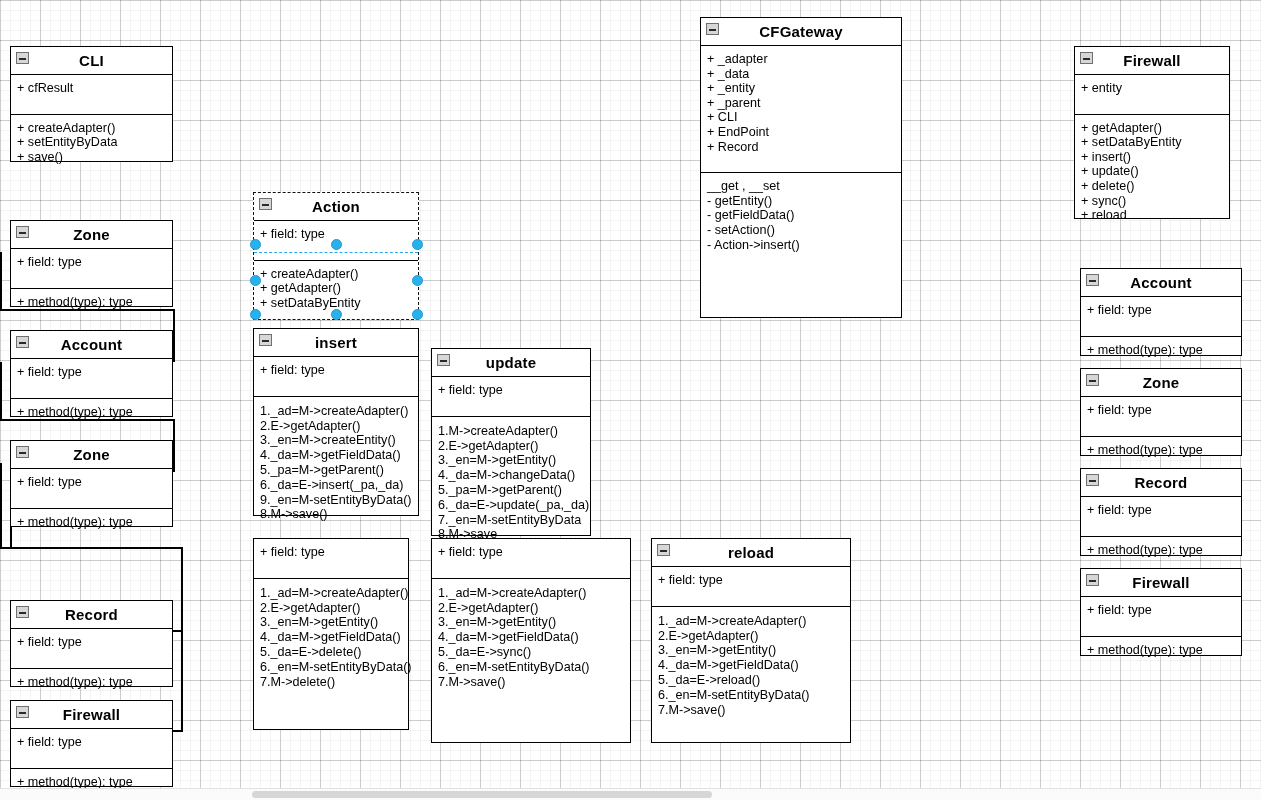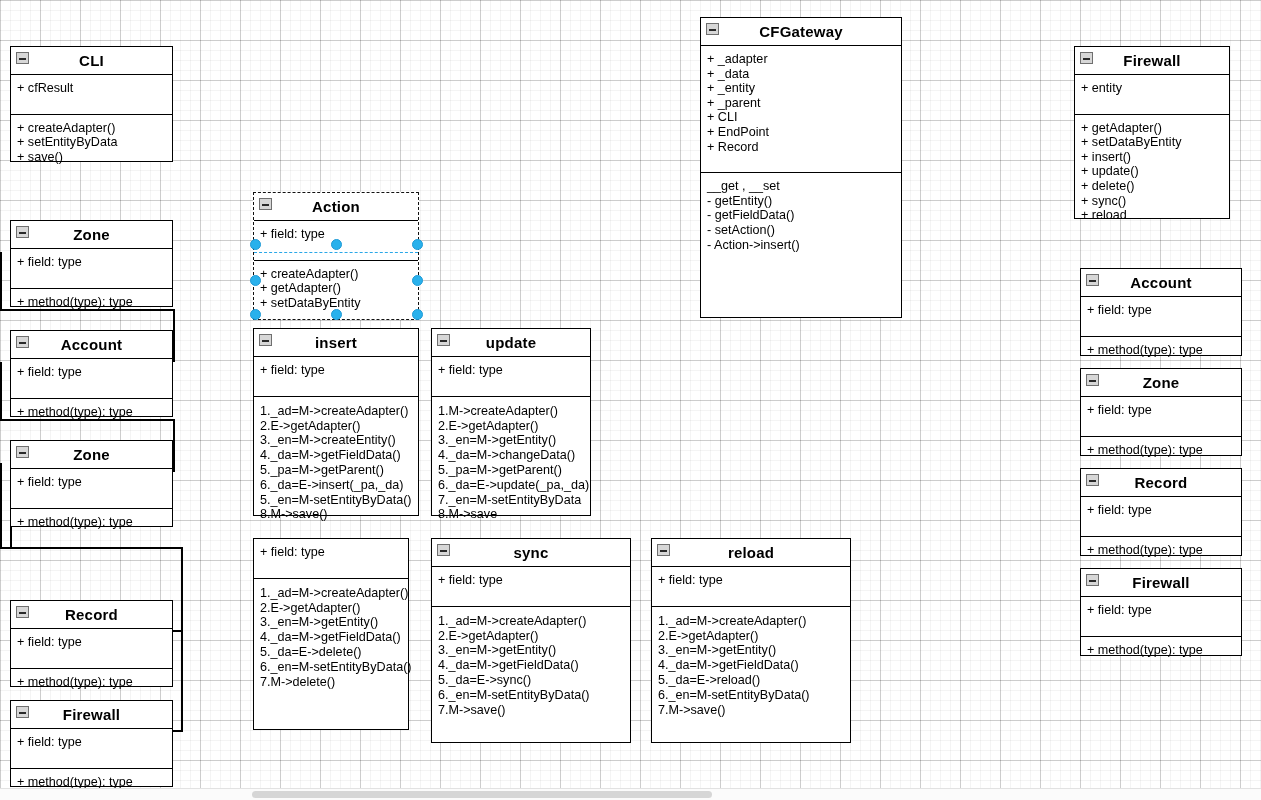--- a/index.html
+++ b/index.html
@@ -353,25 +353,25 @@
         <div class="sect">
           <div class="row">+ field: type</div>
         </div>
         <div class="sect last">
           <div class="row">1._ad=M-&gt;createAdapter()</div>
           <div class="row">2.E-&gt;getAdapter()</div>
           <div class="row">3._en=M-&gt;createEntity()</div>
           <div class="row">4._da=M-&gt;getFieldData()</div>
           <div class="row">5._pa=M-&gt;getParent()</div>
           <div class="row">6._da=E-&gt;insert(_pa,_da)</div>
-          <div class="row">5._en=M-setEntityByData()</div>
+          <div class="row">9._en=M-setEntityByData()</div>
           <div class="row">8.M-&gt;save()</div>
         </div>
       </div>
-      <div class="uml steps" style="left: 431px; top: 328px; width: 160px; height: 188px;">
+      <div class="uml steps" style="left: 431px; top: 348px; width: 160px; height: 188px;">
         <div class="hdr">
           <span class="collapse-icon"></span>
           <span class="title">update</span>
         </div>
         <div class="sect">
           <div class="row">+ field: type</div>
         </div>
         <div class="sect last">
           <div class="row">1.M-&gt;createAdapter()</div>
           <div class="row">2.E-&gt;getAdapter()</div>
@@ -391,24 +391,20 @@
           <div class="row">1._ad=M-&gt;createAdapter()</div>
           <div class="row">2.E-&gt;getAdapter()</div>
           <div class="row">3._en=M-&gt;getEntity()</div>
           <div class="row">4._da=M-&gt;getFieldData()</div>
           <div class="row">5._da=E-&gt;delete()</div>
           <div class="row">6._en=M-setEntityByData()</div>
           <div class="row">7.M-&gt;delete()</div>
         </div>
       </div>
       <div class="uml steps" style="left: 431px; top: 538px; width: 200px; height: 205px;">
-        <div class="hdr">
-          <span class="collapse-icon"></span>
-          <span class="title">sync</span>
-        </div>
         <div class="sect">
           <div class="row">+ field: type</div>
         </div>
         <div class="sect last">
           <div class="row">1._ad=M-&gt;createAdapter()</div>
           <div class="row">2.E-&gt;getAdapter()</div>
           <div class="row">3._en=M-&gt;getEntity()</div>
           <div class="row">4._da=M-&gt;getFieldData()</div>
           <div class="row">5._da=E-&gt;sync()</div>
           <div class="row">6._en=M-setEntityByData()</div>

